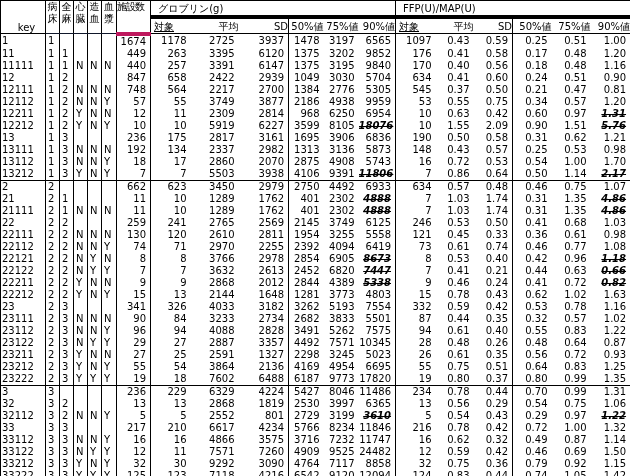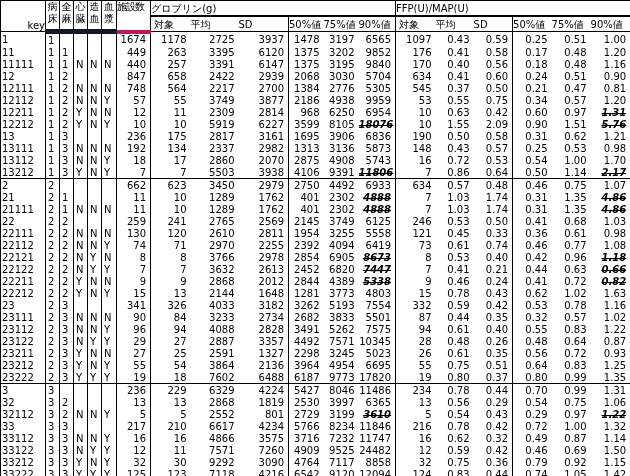--- a/index.html
+++ b/index.html
@@ -22,26 +22,26 @@
     font-weight: normal;
     vertical-align: middle;
   }
   thead tr.h1 th { height: 14px; }
   thead tr.h2 th { height: 14px; }
   .br { border-right: 1px solid #000000; }
   .key { text-align: left; padding-left: 1px; }
   .flag { text-align: left; padding-left: 2px; }
   .num { text-align: right; padding-right: 4px; }
   .emph { font-weight: bold; font-style: italic; text-decoration: line-through; }
-  .key-h { text-align: right; vertical-align: bottom; padding-left: 7px; border-bottom: 1px solid #000; }
-  .flag-h { text-align: center; vertical-align: top; word-break: break-all; white-space: normal; line-height: 12px; border-bottom: 5px solid #0f172a; }
+  .key-h { text-align: center; vertical-align: bottom; padding-left: 7px; border-bottom: 1px solid #000; }
+  .flag-h { text-align: center; vertical-align: top; word-break: break-all; white-space: normal; line-height: 12px; border-bottom: 1px solid #0f172a; }
   .fac-h { text-align: left; vertical-align: top; border-bottom: 4px solid #be185d; letter-spacing: -1px; }
-  .grp { text-align: left; padding-left: 0; border-bottom: 2px solid #000000; margin-left: 29px; }
-  .sub { text-align: left; border-bottom: 1px solid #000000; }
-  .sub.n { text-align: left; padding-left: 3px; }
+  .grp { text-align: left; padding-left: 7px; border-bottom: 4px solid #000000; margin-left: 29px; }
+  .sub { text-align: right; border-bottom: 1px solid #000000; }
+  .sub.n { text-align: left; padding-left: 3px; text-decoration: underline; }
   tbody tr.gb td { border-top: 1px solid #000000; }
 </style>
 </head>
 <body>
 
 <table>
   <colgroup>
     <col style="width:45px">
       <col style="width:14px">
       <col style="width:14px">
@@ -157,21 +157,21 @@
         <td class="key br">12</td>
         <td class="flag br">1</td>
         <td class="flag br">2</td>
         <td class="flag br"></td>
         <td class="flag br"></td>
         <td class="flag br"></td>
         <td class="num br">847</td>
         <td class="num">658</td>
         <td class="num">2422</td>
         <td class="num br">2939</td>
-        <td class="num">2068</td>
+        <td class="num">1049</td>
         <td class="num">3030</td>
         <td class="num br">5704</td>
         <td class="num">634</td>
         <td class="num">0.41</td>
         <td class="num br">0.60</td>
         <td class="num">0.24</td>
         <td class="num">0.51</td>
         <td class="num br">0.90</td>
       </tr>
       <tr>
@@ -661,21 +661,21 @@
         <td class="key br">23212</td>
         <td class="flag br">2</td>
         <td class="flag br">3</td>
         <td class="flag br">Y</td>
         <td class="flag br">N</td>
         <td class="flag br">Y</td>
         <td class="num br">55</td>
         <td class="num">54</td>
         <td class="num">3864</td>
         <td class="num br">2136</td>
-        <td class="num">3964</td>
+        <td class="num">4169</td>
         <td class="num">4954</td>
         <td class="num br">6695</td>
         <td class="num">55</td>
         <td class="num">0.75</td>
         <td class="num br">0.51</td>
         <td class="num">0.64</td>
         <td class="num">0.83</td>
         <td class="num br">1.25</td>
       </tr>
       <tr>

